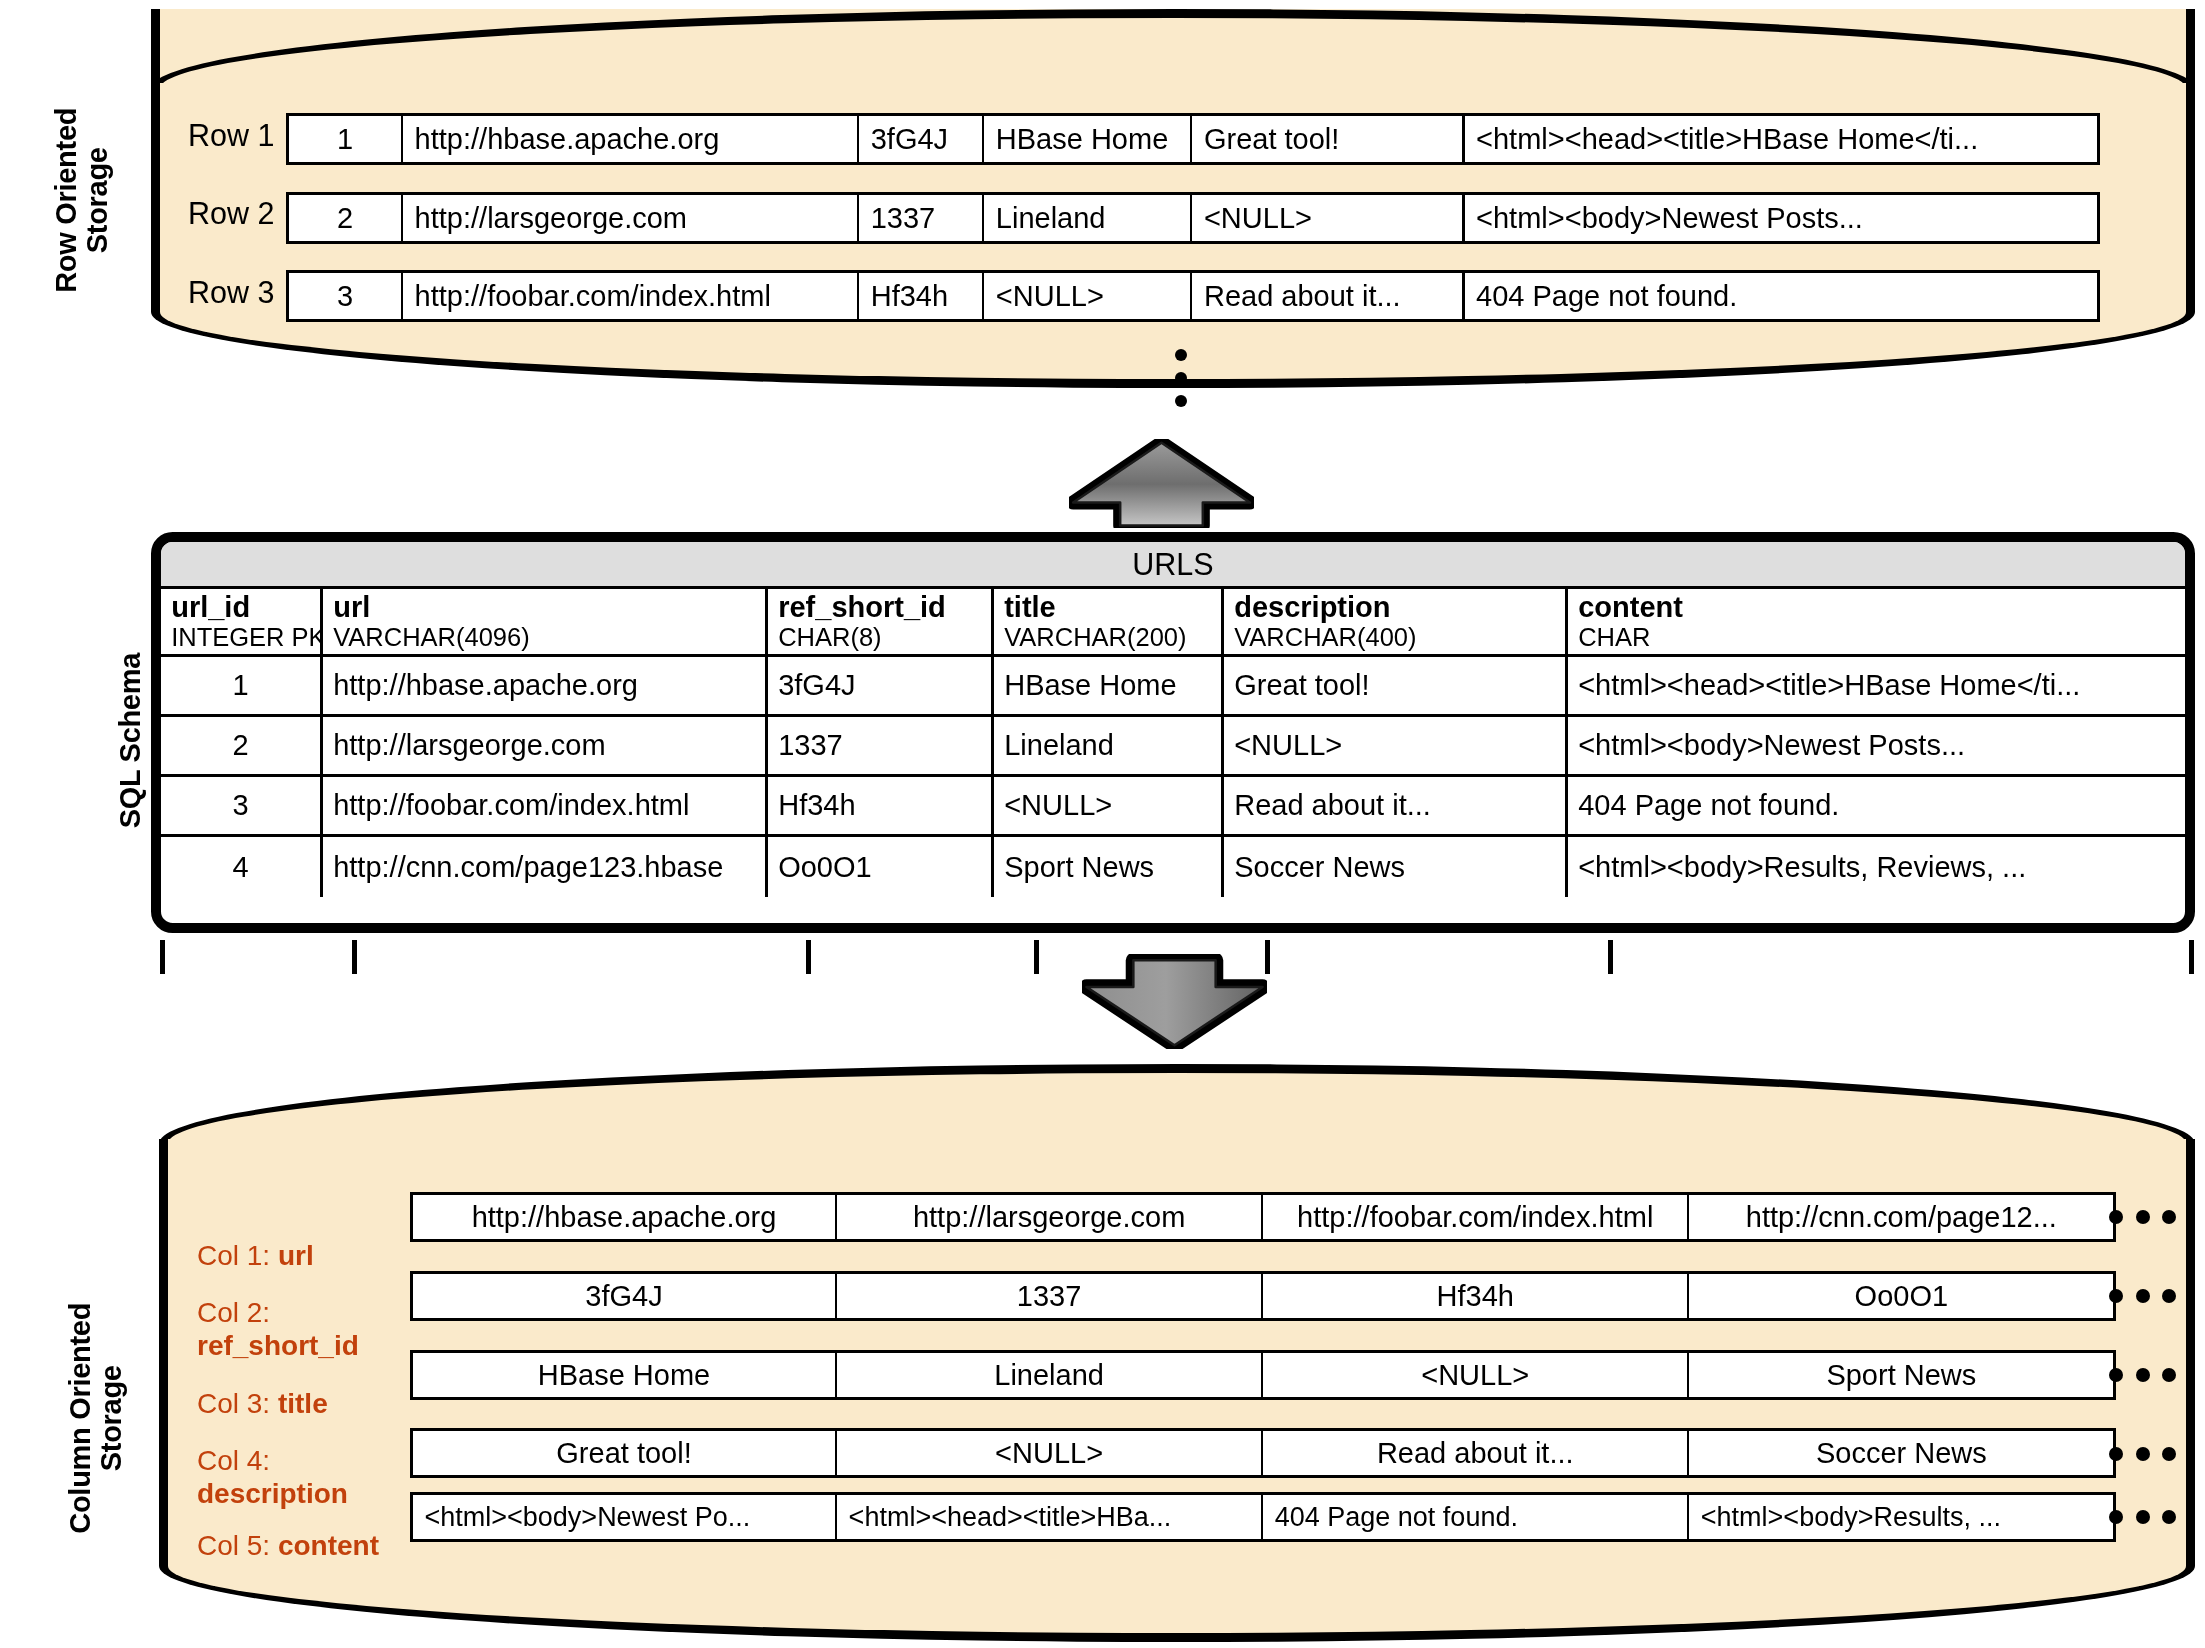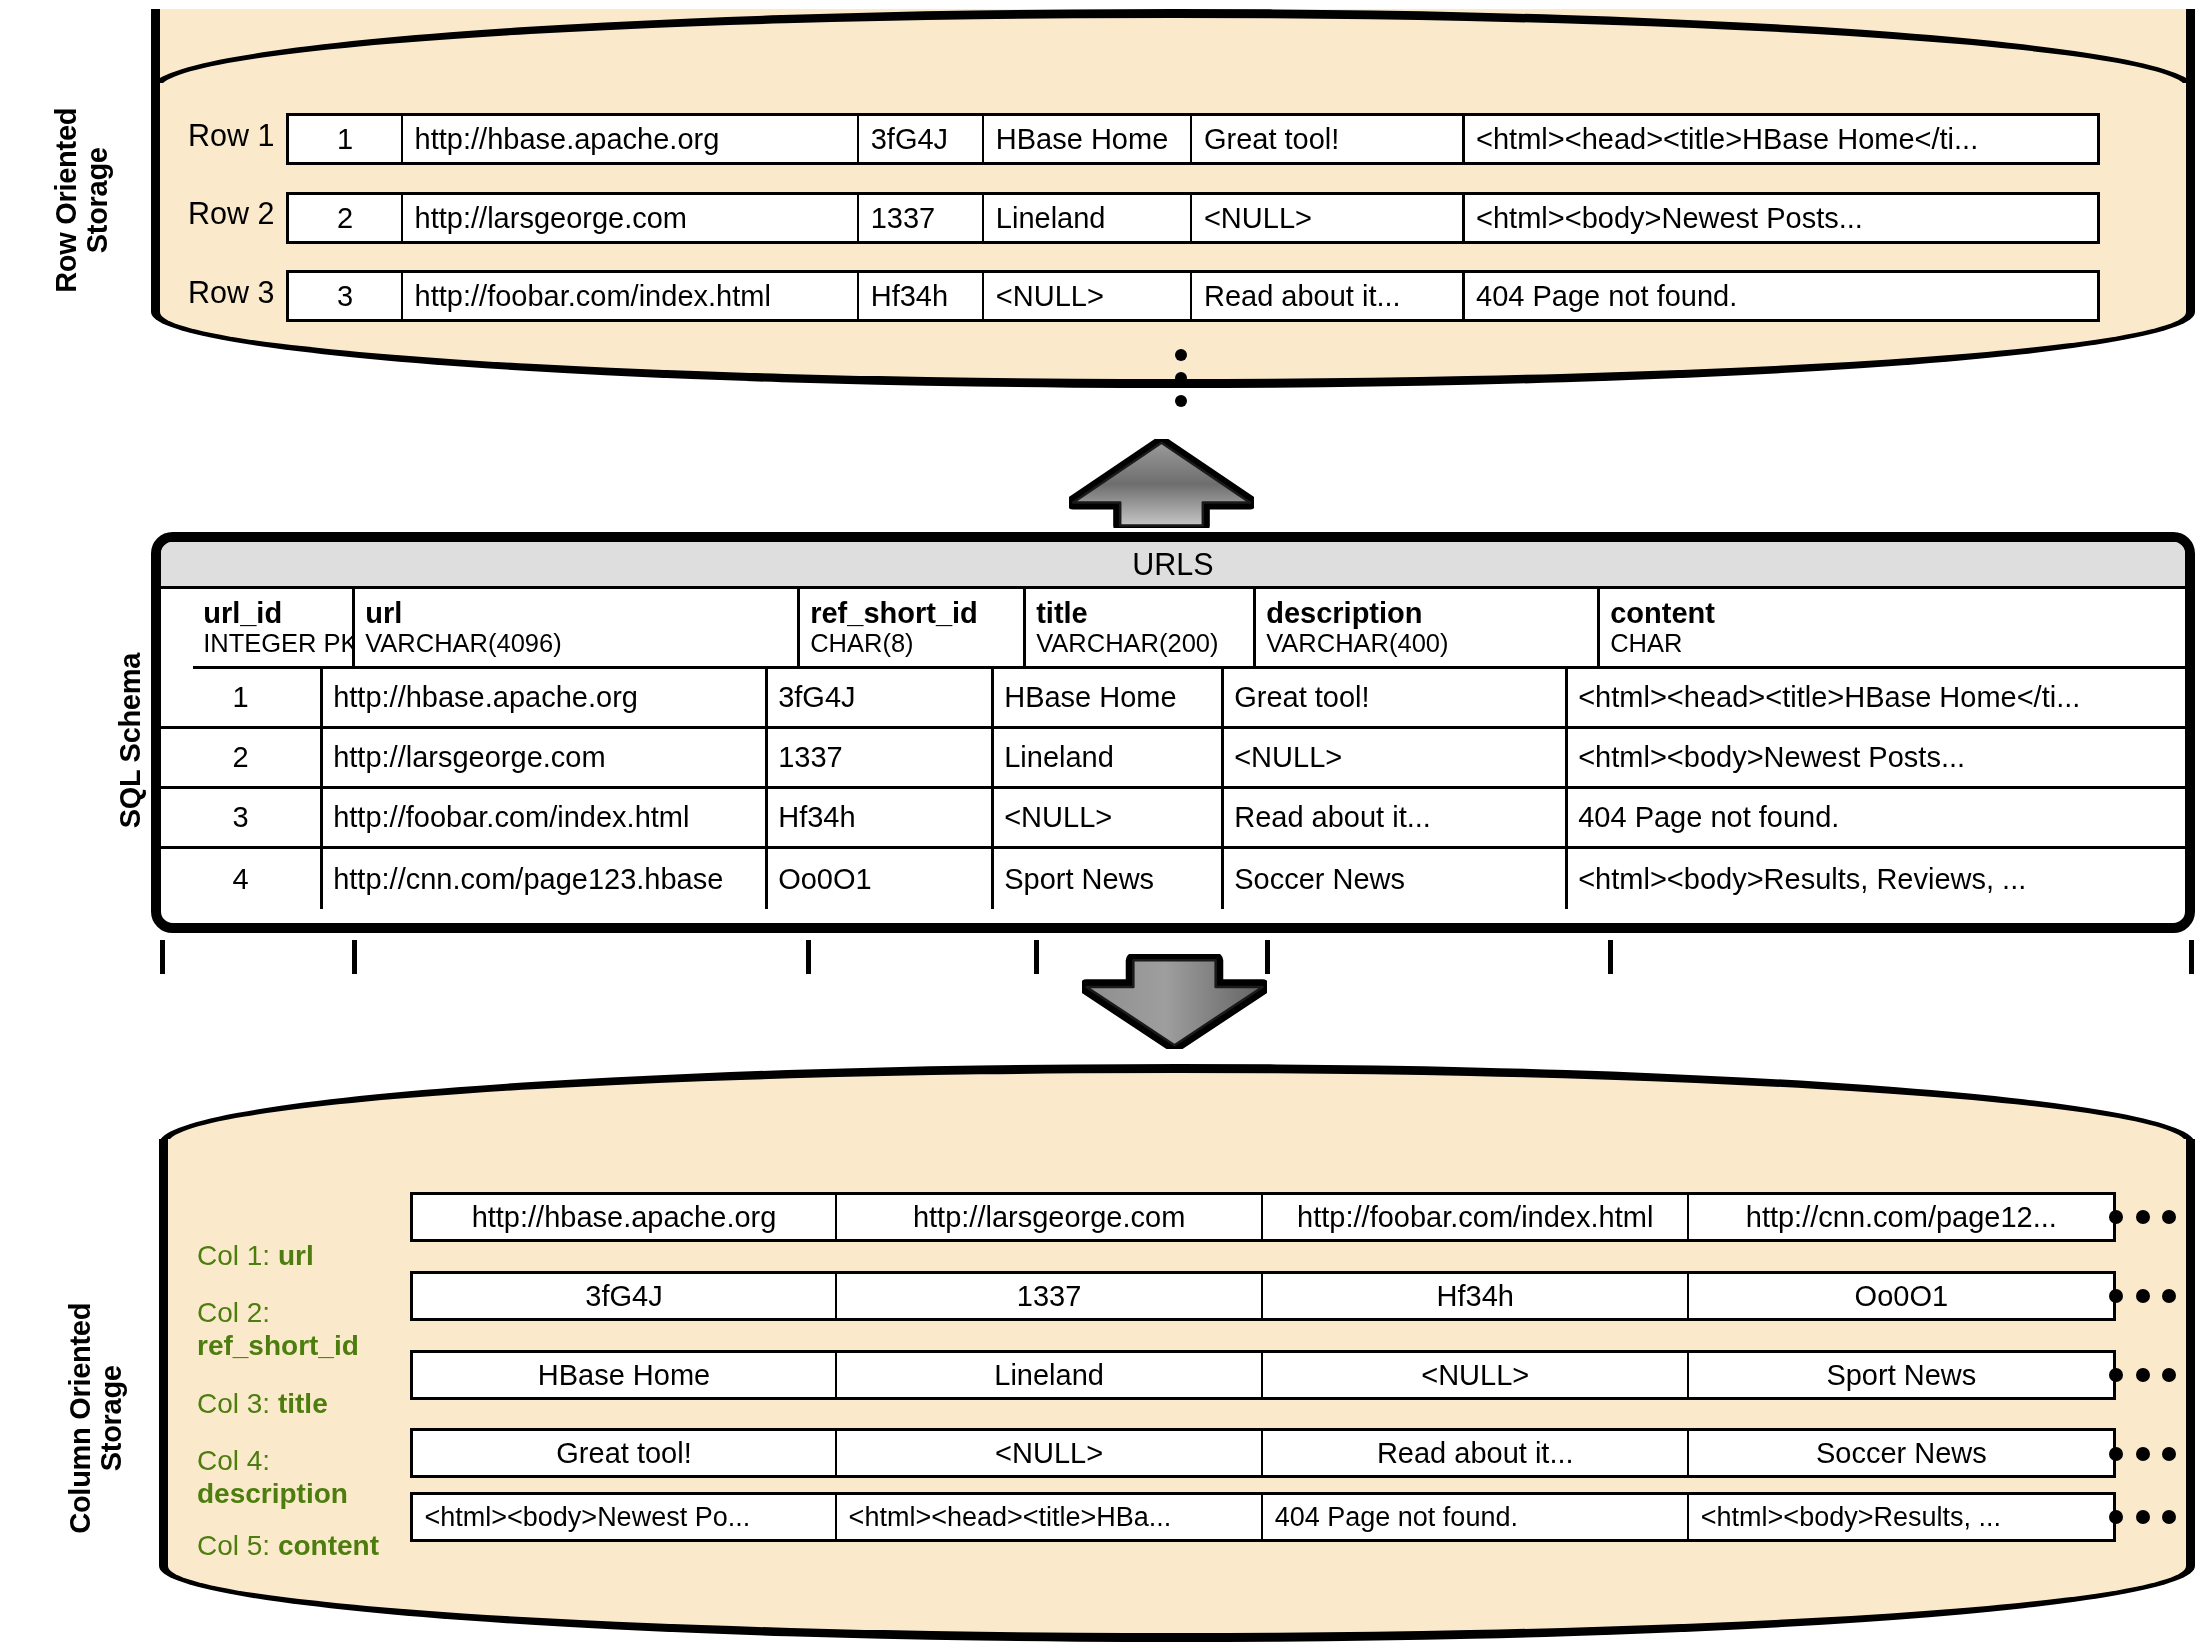--- a/index.html
+++ b/index.html
@@ -116,21 +116,21 @@
 
   
   .tick { position: absolute; width: 4.5px; background: #000; }
 
   
   .arrow { position: absolute; }
 
   
   .collabel {
     position: absolute;
-    font-size: 28px; color: #4d7c0f;
+    font-size: 28px; color: #c2410c;
     line-height: 1.18;
     white-space: pre-line;
   }
   .collabel b { font-weight: bold; }
   .colstrip { position: absolute; display: flex; height: 50px; }
   .colstrip .cellbox { height: 50px; border-width: 3.8px; }
   .colstrip .cellbox + .cellbox { border-left-width: 1.9px; margin-left: -1.9px; }
 </style>
 </head>
 <body>
@@ -193,21 +193,21 @@
       <path d="M145 6 L284 100 L210 100 L210 136 L80 136 L80 100 L6 100 Z" fill="url(#gup)" stroke="#000" stroke-width="22" stroke-linejoin="round"></path>
       <path d="M145 6 L284 100 L210 100 L210 136 L80 136 L80 100 L6 100 Z" fill="url(#gup)" stroke="#1a1a1a" stroke-width="4" stroke-linejoin="round"></path>
     </svg>
   </div>
 
   <div class="side-label" style="left:-3.2px; top:725px; width:267px;">SQL Schema</div>
 
   <div id="sql-box">
     <div id="sql-title">URLS</div>
 
-    <div class="sql-row" style="height:80px;padding-left:32px;">
+    <div class="sql-row" style="height:68px;">
       <div class="sql-cell sql-head-cell c0">
         <span class="sql-head-name">url_id</span>
         <span class="sql-head-type">INTEGER PK</span>
       </div>
       <div class="sql-cell sql-head-cell c1">
         <span class="sql-head-name">url</span>
         <span class="sql-head-type">VARCHAR(4096)</span>
       </div>
       <div class="sql-cell sql-head-cell c2">
         <span class="sql-head-name">ref_short_id</span>

